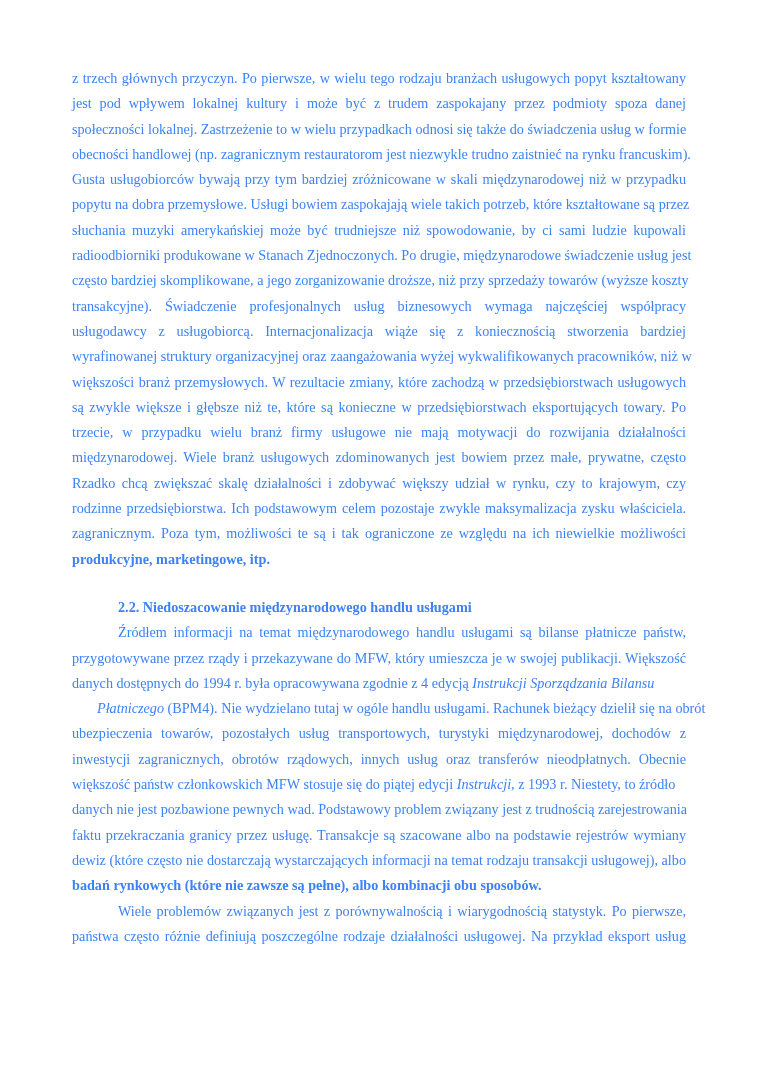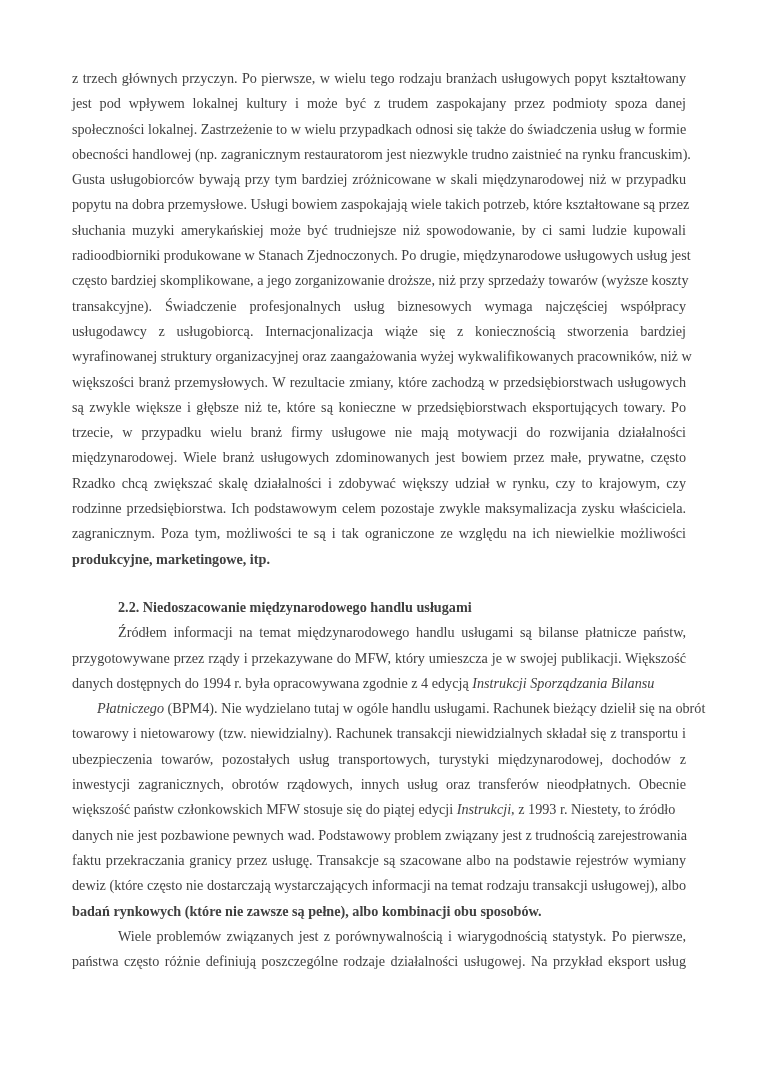--- a/index.html
+++ b/index.html
@@ -2,21 +2,21 @@
 <html><head>
 <meta charset="utf-8">
 <style>
   html, body { margin: 0; padding: 0; background: #ffffff; }
   body { width: 760px; height: 1075px; position: relative; overflow: hidden; }
   .page {
     position: absolute; left: 0; top: 0; width: 760px; height: 1075px; background: #fff;
   }
   .text {
     position: absolute; left: 72px; top: 66px; width: 614px;
-    font-family: "Liberation Serif", serif; font-size: 14.2px; color: #404040;
+    font-family: "Liberation Serif", serif; font-size: 14.2px; color: #3b82f6;
   }
   .line {
     height: 25.3px; line-height: 25.3px; white-space: nowrap;
     text-align: justify; text-align-last: justify; display: block; overflow: visible;
   }
   .line.last { text-align-last: left; font-weight: bold; }
   .line.indent { padding-left: 46px; }
   .gap { height: 23px; }
   .heading {
     height: 25.3px; line-height: 25.3px; padding-left: 46px;
@@ -31,21 +31,21 @@
   <div class="text">
 
     <div>
       <div class="line">z trzech głównych przyczyn. Po pierwsze, w wielu tego rodzaju branżach usługowych popyt kształtowany</div>
       <div class="line">jest pod wpływem lokalnej kultury i może być z trudem zaspokajany przez podmioty spoza danej</div>
       <div class="line">społeczności lokalnej. Zastrzeżenie to w wielu przypadkach odnosi się także do świadczenia usług w formie</div>
       <div class="line">obecności handlowej (np. zagranicznym restauratorom jest niezwykle trudno zaistnieć na rynku francuskim).</div>
       <div class="line">Gusta usługobiorców bywają przy tym bardziej zróżnicowane w skali międzynarodowej niż w przypadku</div>
       <div class="line">popytu na dobra przemysłowe. Usługi bowiem zaspokajają wiele takich potrzeb, które kształtowane są przez</div>
       <div class="line">słuchania muzyki amerykańskiej może być trudniejsze niż spowodowanie, by ci sami ludzie kupowali</div>
-      <div class="line">radioodbiorniki produkowane w Stanach Zjednoczonych. Po drugie, międzynarodowe usługowych usług jest</div>
+      <div class="line">radioodbiorniki produkowane w Stanach Zjednoczonych. Po drugie, międzynarodowe świadczenie usług jest</div>
       <div class="line">często bardziej skomplikowane, a jego zorganizowanie droższe, niż przy sprzedaży towarów (wyższe koszty</div>
       <div class="line">transakcyjne). Świadczenie profesjonalnych usług biznesowych wymaga najczęściej współpracy</div>
       <div class="line">usługodawcy z usługobiorcą. Internacjonalizacja wiąże się z koniecznością stworzenia bardziej</div>
       <div class="line">wyrafinowanej struktury organizacyjnej oraz zaangażowania wyżej wykwalifikowanych pracowników, niż w</div>
       <div class="line">większości branż przemysłowych. W rezultacie zmiany, które zachodzą w przedsiębiorstwach usługowych</div>
       <div class="line">są zwykle większe i głębsze niż te, które są konieczne w przedsiębiorstwach eksportujących towary. Po</div>
       <div class="line">trzecie, w przypadku wielu branż firmy usługowe nie mają motywacji do rozwijania działalności</div>
       <div class="line">międzynarodowej. Wiele branż usługowych zdominowanych jest bowiem przez małe, prywatne, często</div>
       <div class="line">Rzadko chcą zwiększać skalę działalności i zdobywać większy udział w rynku, czy to krajowym, czy</div>
       <div class="line">rodzinne przedsiębiorstwa. Ich podstawowym celem pozostaje zwykle maksymalizacja zysku właściciela.</div>
@@ -55,21 +55,20 @@
 
     <div class="gap"></div>
 
     <div class="heading">2.2. Niedoszacowanie międzynarodowego handlu usługami</div>
 
     <div>
       <div class="line indent">Źródłem informacji na temat międzynarodowego handlu usługami są bilanse płatnicze państw,</div>
       <div class="line">przygotowywane przez rządy i przekazywane do MFW, który umieszcza je w swojej publikacji. Większość</div>
       <div class="line" style="white-space: pre; text-align-last: left;"><span>danych dostępnych do 1994 r. była opracowywana zgodnie z 4 edycją </span><i>Instrukcji Sporządzania Bilansu</i></div>
       <div class="line" style="white-space: pre; text-align-last: left; margin-left: 25px;"><i>Płatniczego</i><span> (BPM4). Nie wydzielano tutaj w ogóle handlu usługami. Rachunek bieżący dzielił się na obrót</span></div>
-      <div class="line">towarowy i nietowarowy (tzw. niewidzialny). Rachunek transakcji niewidzialnych składał się z transportu i</div>
       <div class="line">ubezpieczenia towarów, pozostałych usług transportowych, turystyki międzynarodowej, dochodów z</div>
       <div class="line">inwestycji zagranicznych, obrotów rządowych, innych usług oraz transferów nieodpłatnych. Obecnie</div>
       <div class="line" style="white-space: pre; text-align-last: left;"><span>większość państw członkowskich MFW stosuje się do piątej edycji </span><i>Instrukcji</i><span>, z 1993 r. Niestety, to źródło</span></div>
       <div class="line">danych nie jest pozbawione pewnych wad. Podstawowy problem związany jest z trudnością zarejestrowania</div>
       <div class="line">faktu przekraczania granicy przez usługę. Transakcje są szacowane albo na podstawie rejestrów wymiany</div>
       <div class="line">dewiz (które często nie dostarczają wystarczających informacji na temat rodzaju transakcji usługowej), albo</div>
       <div class="line last">badań rynkowych (które nie zawsze są pełne), albo kombinacji obu sposobów.</div>
     </div>
 
     <div>

